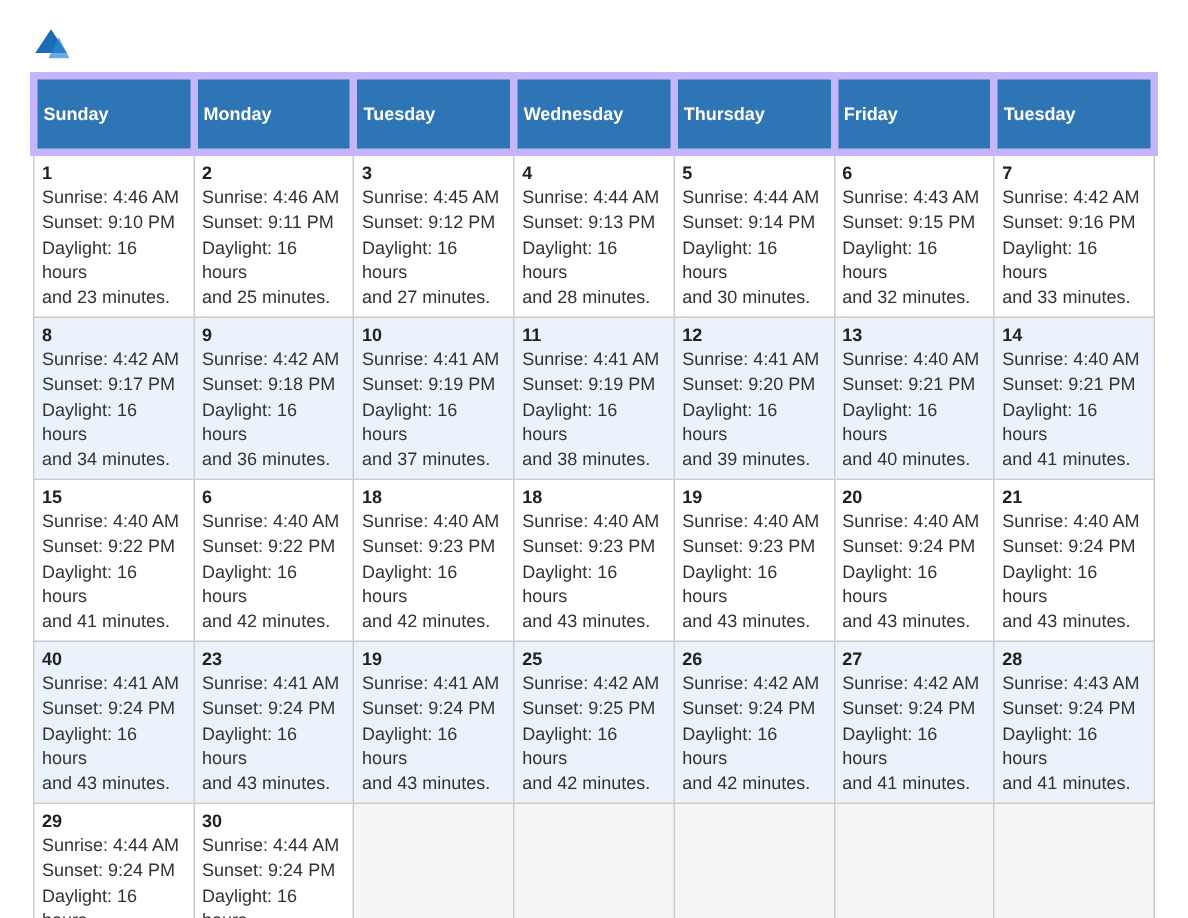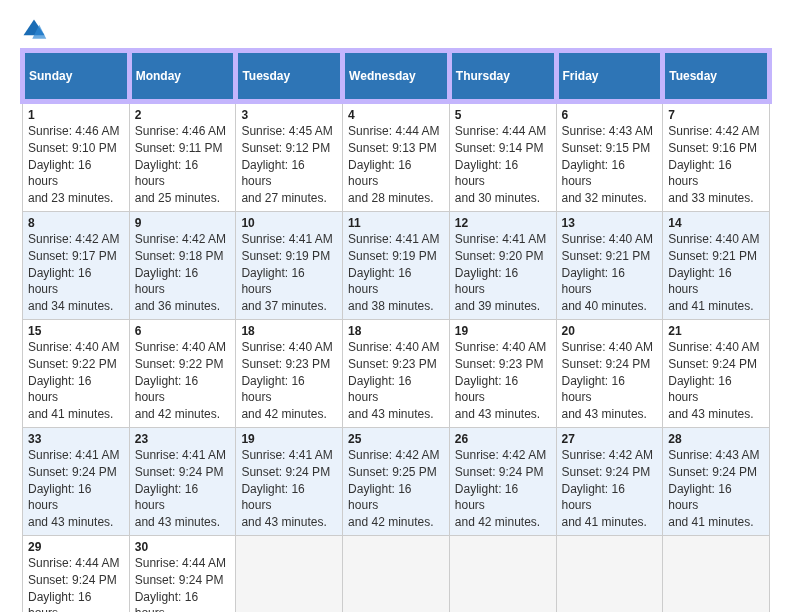--- a/index.html
+++ b/index.html
@@ -226,21 +226,21 @@
         <span class="day-num">20</span>
         <span class="day-info">Sunrise: 4:40 AM<br>Sunset: 9:24 PM<br>Daylight: 16 hours<br>and 43 minutes.</span>
       </td>
           <td>
         <span class="day-num">21</span>
         <span class="day-info">Sunrise: 4:40 AM<br>Sunset: 9:24 PM<br>Daylight: 16 hours<br>and 43 minutes.</span>
       </td>
         </tr>
         <tr>
           <td>
-        <span class="day-num">33</span>
+        <span class="day-num">40</span>
         <span class="day-info">Sunrise: 4:41 AM<br>Sunset: 9:24 PM<br>Daylight: 16 hours<br>and 43 minutes.</span>
       </td>
           <td>
         <span class="day-num">23</span>
         <span class="day-info">Sunrise: 4:41 AM<br>Sunset: 9:24 PM<br>Daylight: 16 hours<br>and 43 minutes.</span>
       </td>
           <td>
         <span class="day-num">19</span>
         <span class="day-info">Sunrise: 4:41 AM<br>Sunset: 9:24 PM<br>Daylight: 16 hours<br>and 43 minutes.</span>
       </td>

